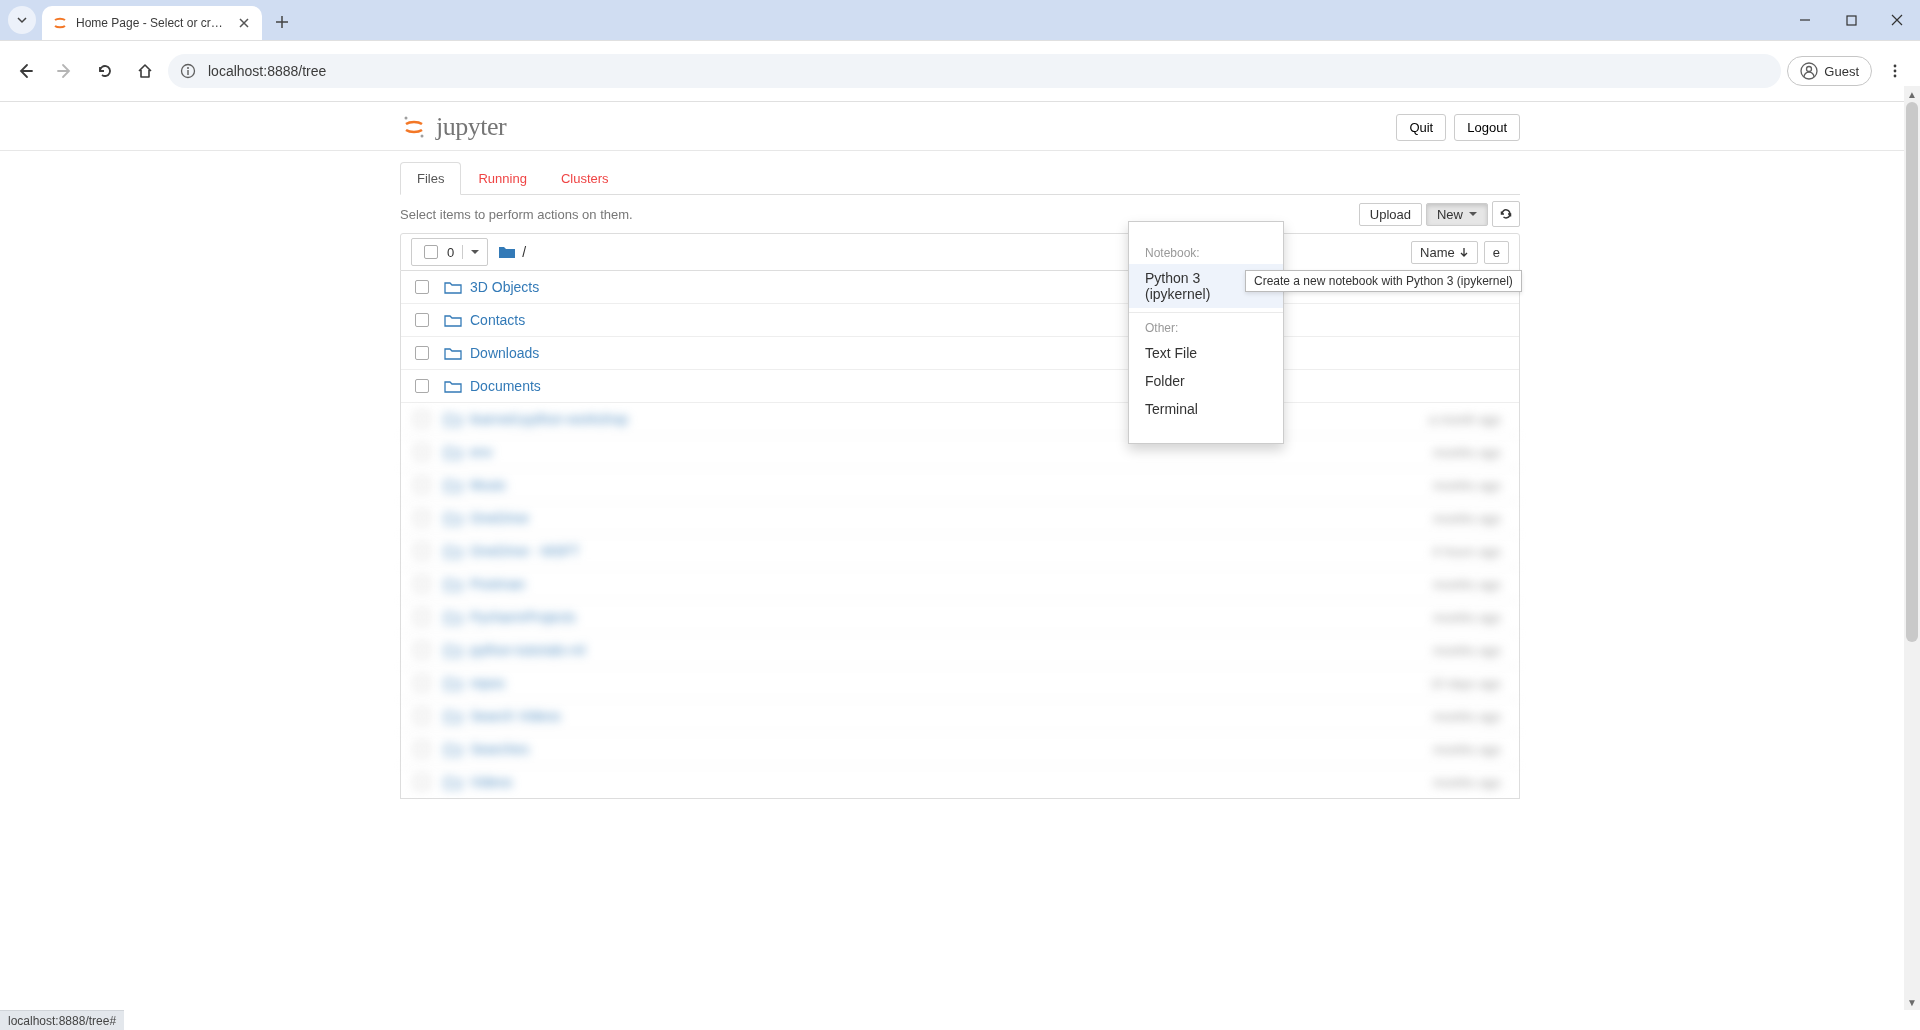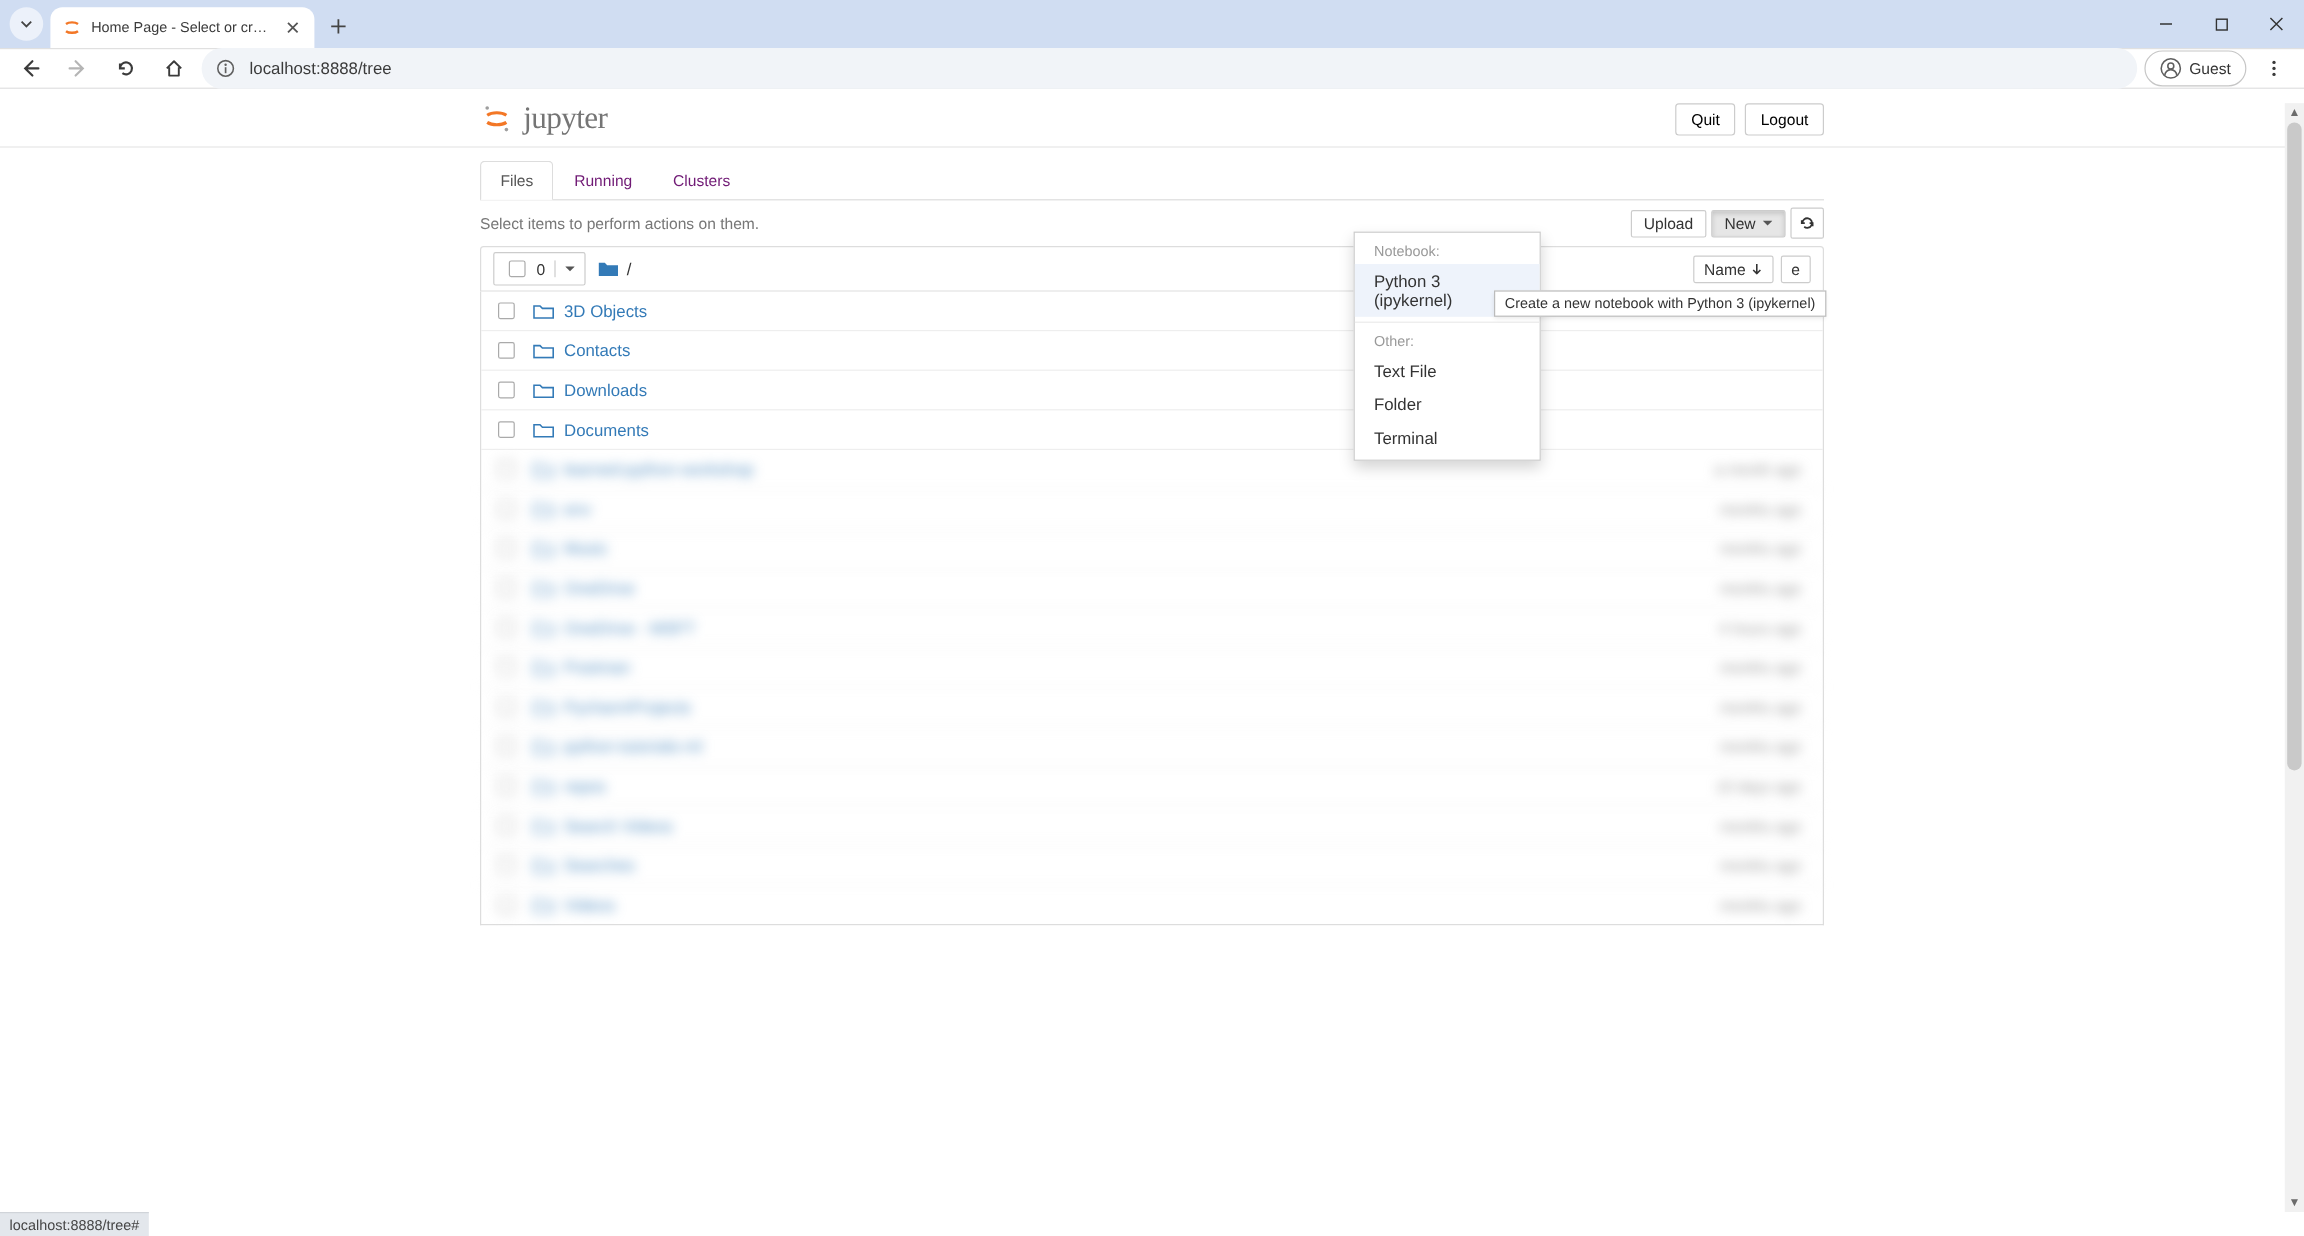--- a/index.html
+++ b/index.html
@@ -10,39 +10,39 @@
   .chrome { background: #d0ddf2; }
   .tab-strip { height: 40px; display: flex; align-items: flex-end; padding-left: 8px; gap: 6px; }
   .ts-btn { width: 28px; height: 28px; border-radius: 14px; background: rgba(255,255,255,0.6); display:flex; align-items:center; justify-content:center; margin-bottom:6px; cursor:pointer; }
   .tab { background: #fff; height: 34px; border-radius: 10px 10px 0 0; display: flex; align-items: center; padding: 0 10px; gap: 8px; min-width: 220px; max-width: 220px; }
   .tab-title { flex: 1; white-space: nowrap; overflow: hidden; text-overflow: ellipsis; font-size: 12px; color:#3b3b3b; }
   .tab-favicon { width:16px; height:16px; display:flex; align-items:center; justify-content:center; }
   .tab-close { width:16px; height:16px; display:flex; align-items:center; justify-content:center; cursor:pointer; color:#555; }
   .newtab-btn { width:28px; height:28px; display:flex; align-items:center; justify-content:center; margin-bottom:4px; cursor:pointer; color:#333; }
   .window-controls { margin-left:auto; display:flex; gap: 0; margin-bottom:4px; }
   .wc { width:46px; height:32px; display:flex; align-items:center; justify-content:center; cursor:pointer; color:#333; }
-  .toolbar { height: 34px; background: #fff; border-bottom: 1px solid #e0e0e0; display:flex; align-items:center; padding: 0 8px; gap: 6px; border-top: 1px solid #e0e0e0; }
+  .toolbar { height: 62px; background: #fff; border-bottom: 1px solid #e0e0e0; display:flex; align-items:center; padding: 0 8px; gap: 6px; border-top: 1px solid #e0e0e0; }
   .tbtn { width:34px; height:34px; border-radius:17px; display:flex; align-items:center; justify-content:center; cursor:pointer; color:#3b3b3b; }
   .tbtn.disabled { color: #b5b5b5; cursor: default; }
   .omnibox { flex:1; height:34px; background:#f1f4f8; border-radius:17px; display:flex; align-items:center; padding:0 12px; gap:10px; color:#3b3b3b; }
   .omnibox input { flex:1; border:none; background:transparent; outline:none; font-size:14px; color:#3b3b3b; }
   .profile-chip { height:30px; border:1px solid #c6c6c6; border-radius:15px; display:flex; align-items:center; padding:0 12px; gap:6px; cursor:pointer; font-size:13px; }
 
   
   .page { position:relative; height: calc(100% - 86px - 20px); overflow:hidden; padding-top: 0; }
   .page-inner { width: 1120px; margin: 0 auto; }
   .header-row { display:flex; align-items:center; padding: 10px 0 8px 0; }
   .logo-wrap { display:flex; align-items:center; gap:8px; font-size: 26px; color:#757575; }
   .logo-wrap svg path { fill:none; }
   .logo-text { font-family: Georgia, serif; color:#757575; letter-spacing: -0.5px; }
   .hdr-buttons { margin-left:auto; display:flex; gap:8px; }
   .btn { display:inline-flex; align-items:center; justify-content:center; padding: 5px 12px; border:1px solid #ccc; border-radius:3px; background:#fff; cursor:pointer; font-size:13px; color:#000000; }
   .hr { border-bottom:1px solid #e7e7e7; margin-left: -500px; margin-right: -500px;}
   .tabs-row { display:flex; border-bottom:1px solid #ddd; margin-top:10px; }
-  .jtab { padding: 8px 16px; border:1px solid transparent; border-bottom:none; color:#701a75; cursor:pointer; position:relative; bottom:-1px; border-radius:4px 4px 0 0;}
+  .jtab { padding: 8px 16px; border:1px solid transparent; border-bottom:none; color:#ef4444; cursor:pointer; position:relative; bottom:-1px; border-radius:4px 4px 0 0;}
   .jtab.active { color:#555; border-color:#ddd; border-bottom:1px solid #fff; background:#fff; }
 
   .action-row { display:flex; align-items:center; padding: 6px 0 6px 0; font-size:13px; }
   .action-help { color:#777; }
   .action-buttons { margin-left:auto; display:flex; gap:4px; align-items:center; }
   .btn-sm { padding: 3px 10px; font-size:13px; border:1px solid #ccc; border-radius:2px; background:#fff; cursor:pointer; }
   .btn-sm.pressed { background:#e6e6e6; box-shadow: inset 0 2px 4px rgba(0,0,0,0.15); }
   .icon-btn { width:28px; height:26px; border:1px solid #ccc; border-radius:2px; display:flex; align-items:center; justify-content:center; cursor:pointer; background:#fff; }
 
   .list-head { display:flex; align-items:center; border:1px solid #ddd; border-radius:3px 3px 0 0; background:#fff; padding:4px 10px; }
@@ -59,21 +59,21 @@
   .row { display:flex; align-items:center; padding:6px 10px; border-bottom:1px solid #eee; }
   .row:last-child { border-bottom:none; }
   .row .fi { color:#337ab7; margin:0 8px 0 12px; }
   .row a.name { color:#337ab7; text-decoration:none; font-size:14px; }
   .row .time { margin-left:auto; color:#888; font-size:13px; padding-right:8px; }
   .blur { filter: blur(5px); user-select:none; }
   .blur a.name { color:#337ab7; }
   .blur .fi, .blur .time, .blur a.name { opacity:0.85; }
 
   
-  .dropdown { position:absolute; background:#fff; border:1px solid #ccc; box-shadow:0 6px 12px rgba(0,0,0,0.175); padding:4px 0; z-index:50; width:156px; }
+  .dropdown { position:absolute; background:#fff; border:1px solid #ccc; box-shadow:0 6px 12px rgba(0,0,0,0.175); padding:20px 0; z-index:50; width:156px; }
   .dd-h { color:#999; font-size:12px; padding:4px 16px 4px 16px; }
   .dd-item { padding:6px 16px; cursor:pointer; font-size:14px; }
   .dd-item.hl { background:#eef3fb; }
   .dd-sep { height:1px; background:#eaeaea; margin:4px 0; }
 
   .tooltip { position:absolute; background:#fff; border:1px solid #bbb; padding:3px 8px; font-size:12px; white-space:nowrap; z-index:60; box-shadow:0 2px 4px rgba(0,0,0,0.1); }
 
   .status-bar { position:absolute; left:0; bottom:0; height:20px; background:#e3e7ec; padding:0 8px; font-size:12px; color:#444; display:flex; align-items:center; border-top:1px solid #d0d4d9; }
 
   .scrollbar-v { position:absolute; top:86px; right:0; bottom:20px; width:16px; background:#f1f1f1; }

